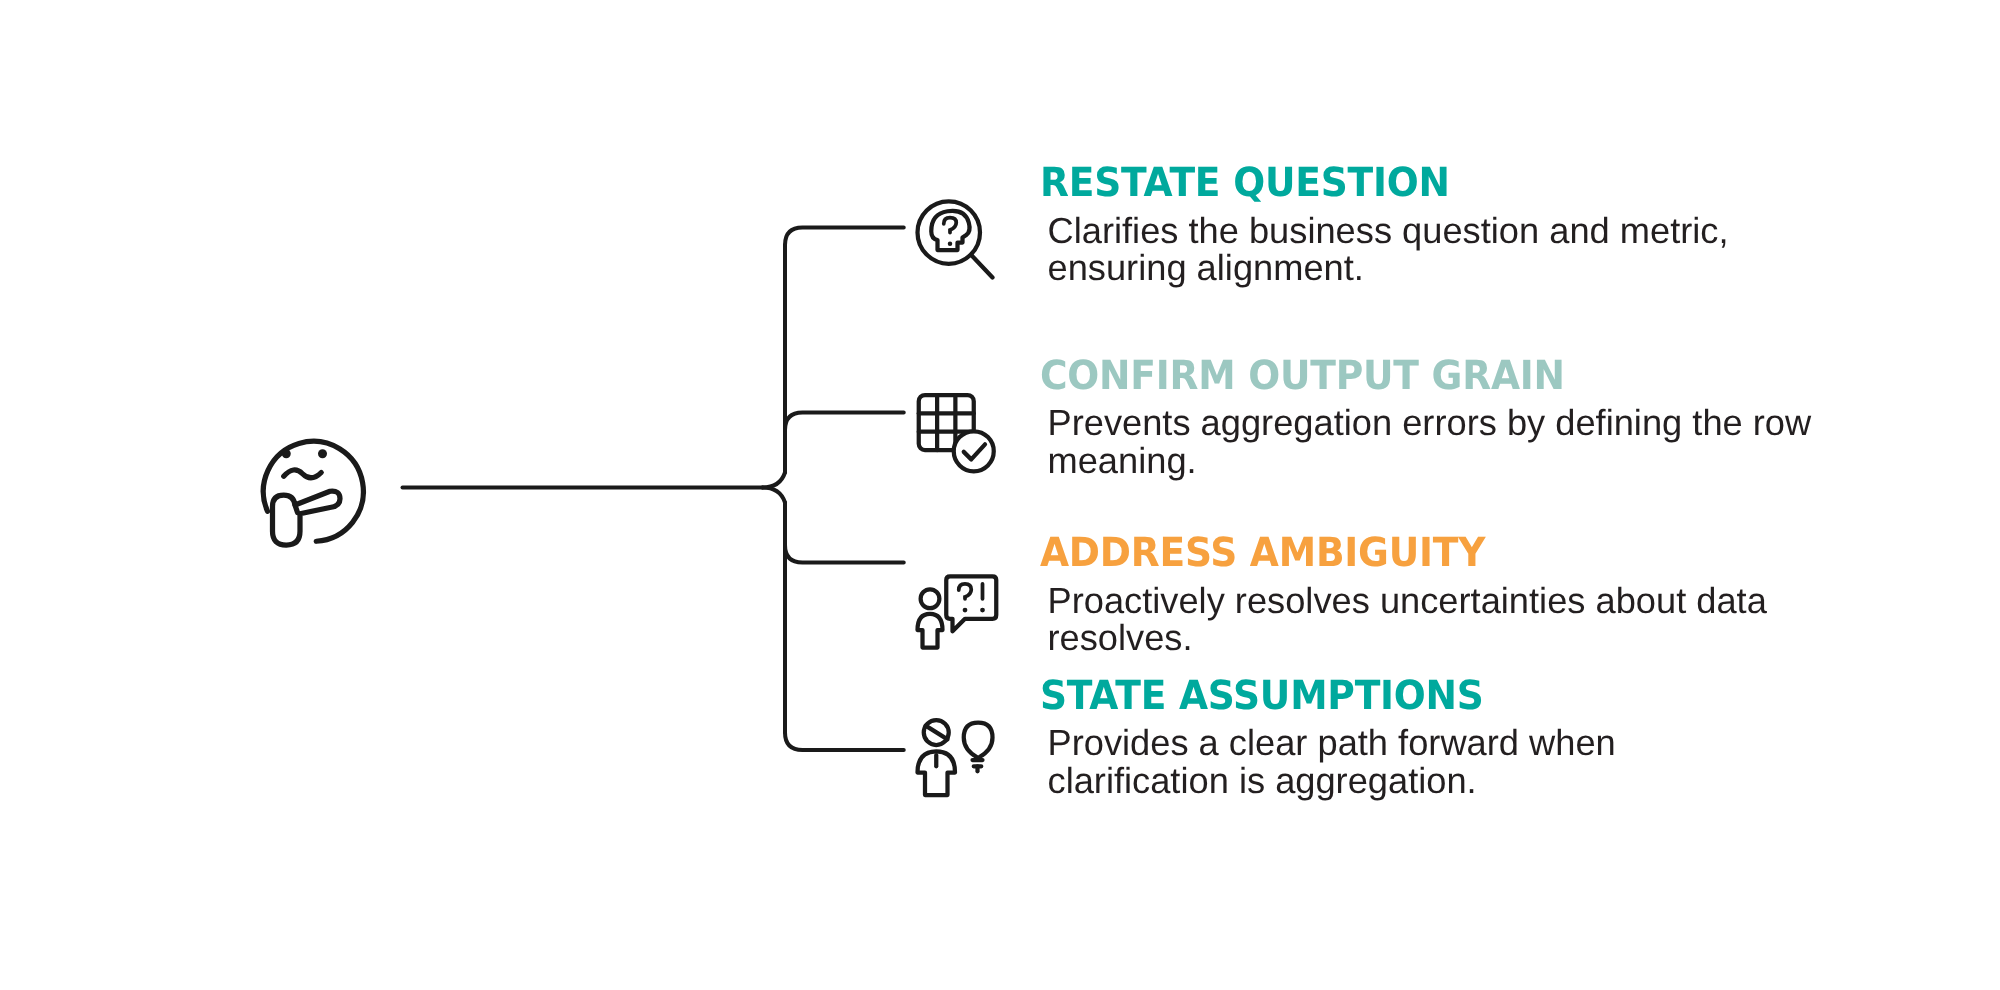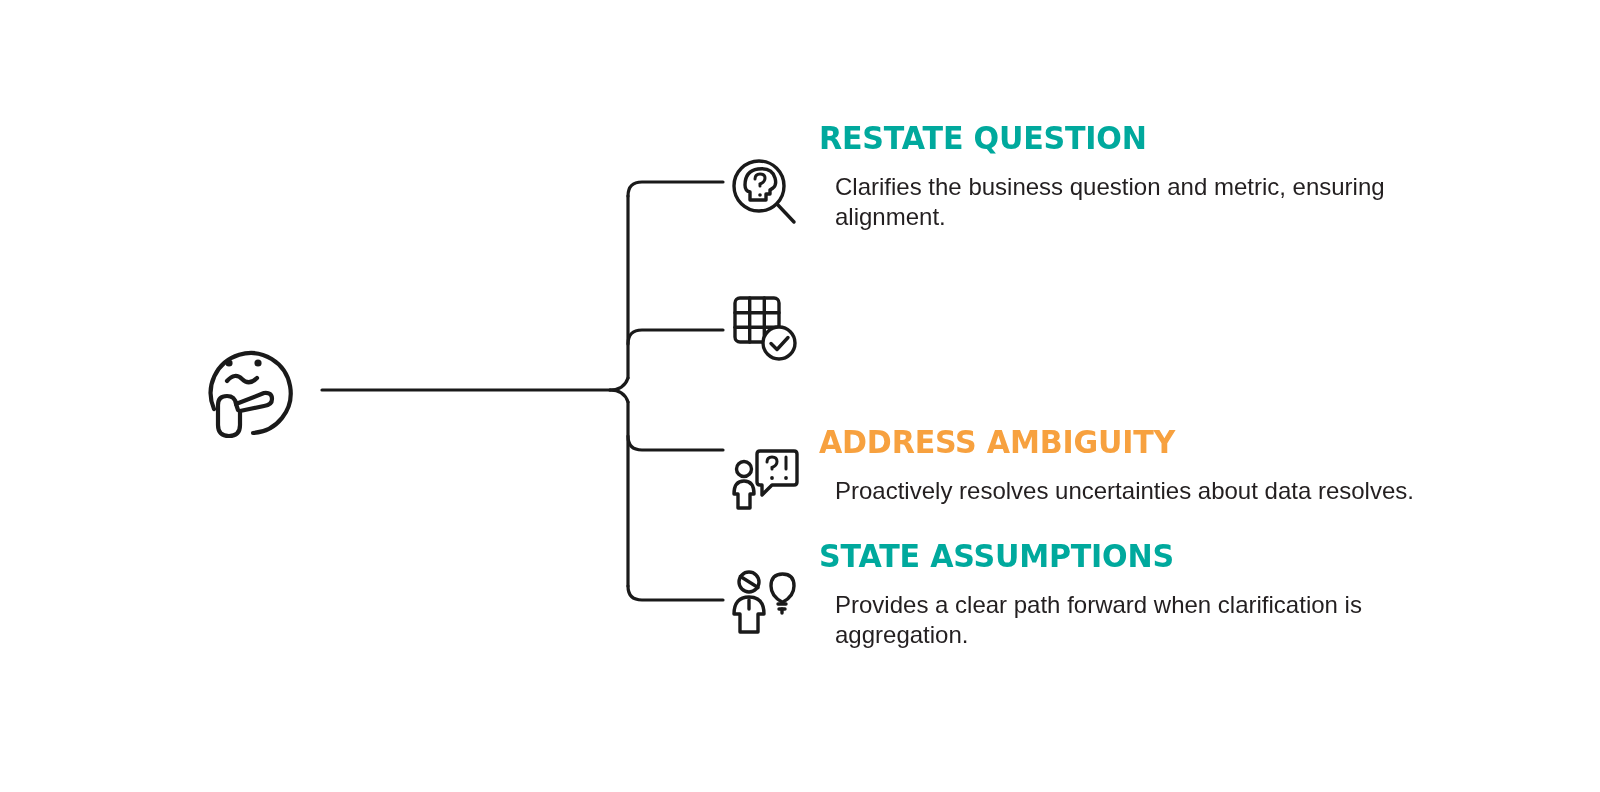--- a/index.html
+++ b/index.html
@@ -34,22 +34,22 @@
     width: 110px;
     height: 112px;
   }
 
   
   .branch-row {
     position: absolute;
     left: 728px;
     width: 740px;
     display: flex;
-    align-items: flex-start;
-    gap: 3px;
+    align-items: flex-end;
+    gap: 16px;
   }
   #branch-row-0 { top: 120px; }
   #branch-row-1 { top: 282px; }
   #branch-row-2 { top: 424px; }
   #branch-row-3 { top: 538px; }
 
   .branch-icon {
     width: 74px;
     min-width: 74px;
     height: 86px;
@@ -74,24 +74,24 @@
     letter-spacing: -0.2px;
     text-transform: uppercase;
     margin: 0 0 4px 0;
     transform: scaleX(0.94);
     transform-origin: left center;
     white-space: nowrap;
   }
 
   .branch-desc {
     font-family: "Liberation Sans", sans-serif;
-    font-size: 24px;
+    font-size: 29px;
     line-height: 30px;
     color: #231f20;
-    margin: 16px;
+    margin: 6px;
     max-width: 600px;
     font-weight: 400;
   }
   #branch-row-1 .branch-desc,
   #branch-row-2 .branch-desc { max-width: 660px; }
 </style>
 </head>
 <body>
 
 <svg id="diagram-canvas" viewBox="0 0 1600 792" xmlns="http://www.w3.org/2000/svg" aria-hidden="true">
@@ -160,20 +160,24 @@
     <g fill="none" stroke="#1a1a1a" stroke-width="3.4" stroke-linecap="round" stroke-linejoin="round">
       <rect x="7" y="6" width="44" height="44" rx="5"></rect>
       <path d="M21.7,6 L21.7,50"></path>
       <path d="M36.3,6 L36.3,50"></path>
       <path d="M7,20.7 L51,20.7"></path>
       <path d="M7,35.3 L51,35.3"></path>
       <circle cx="51" cy="51" r="16" fill="#ffffff"></circle>
       <path d="M43,51.5 L49,57.5 L60,45.5"></path>
     </g>
   </svg>
+  <div class="branch-text">
+    <div class="branch-title" style="color: rgb(156, 200, 193);">CONFIRM OUTPUT GRAIN</div>
+    <div class="branch-desc">Prevents aggregation errors by defining the row meaning.</div>
+  </div>
 </div>
 
 <div class="branch-row" id="branch-row-2">
   <svg class="branch-icon" viewBox="0 0 74 74" xmlns="http://www.w3.org/2000/svg">
     <g fill="none" stroke="#1a1a1a" stroke-width="3.4" stroke-linecap="round" stroke-linejoin="round">
 
       <circle cx="16" cy="27" r="7.5"></circle>
       <path d="M6,52 q0,-13 10,-13 q10,0 10,13 L22,52 L22,66 L10,66 L10,52 Z"></path>
 
       <path d="M32,9 L66,9 q3,0 3,3 L69,40 q0,3 -3,3 L44,43 L34,53 L34,43 L32,43

